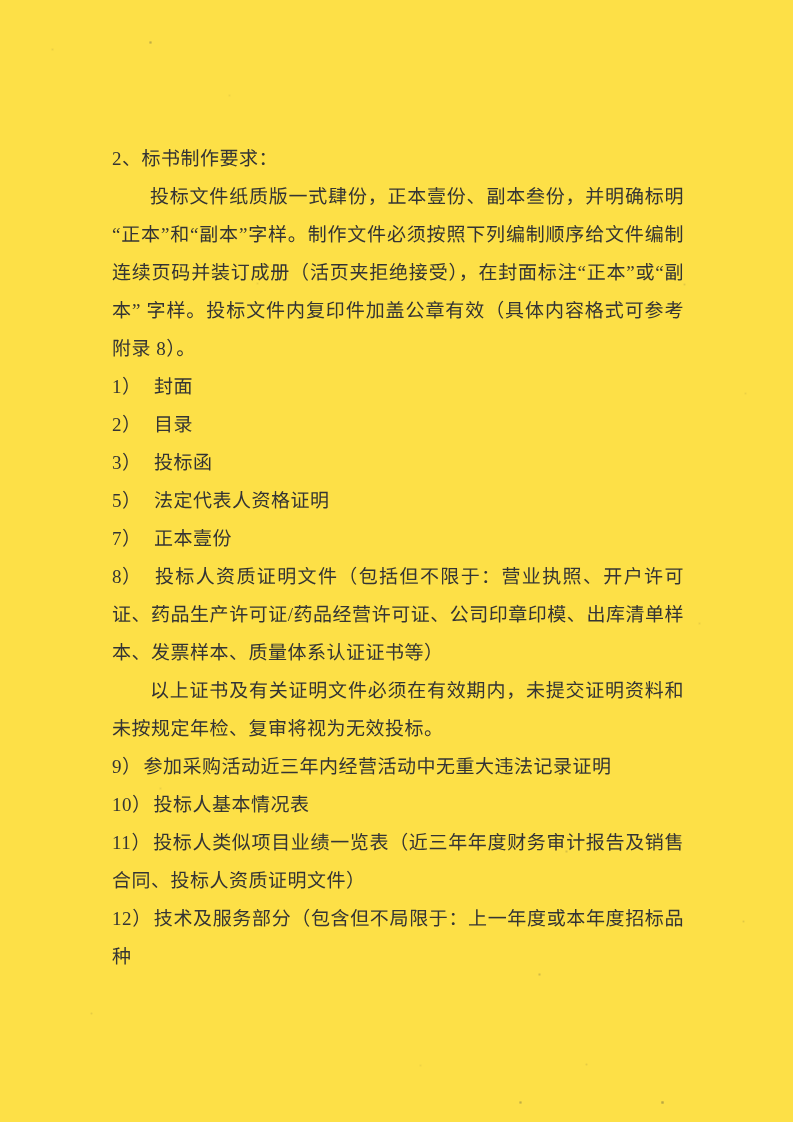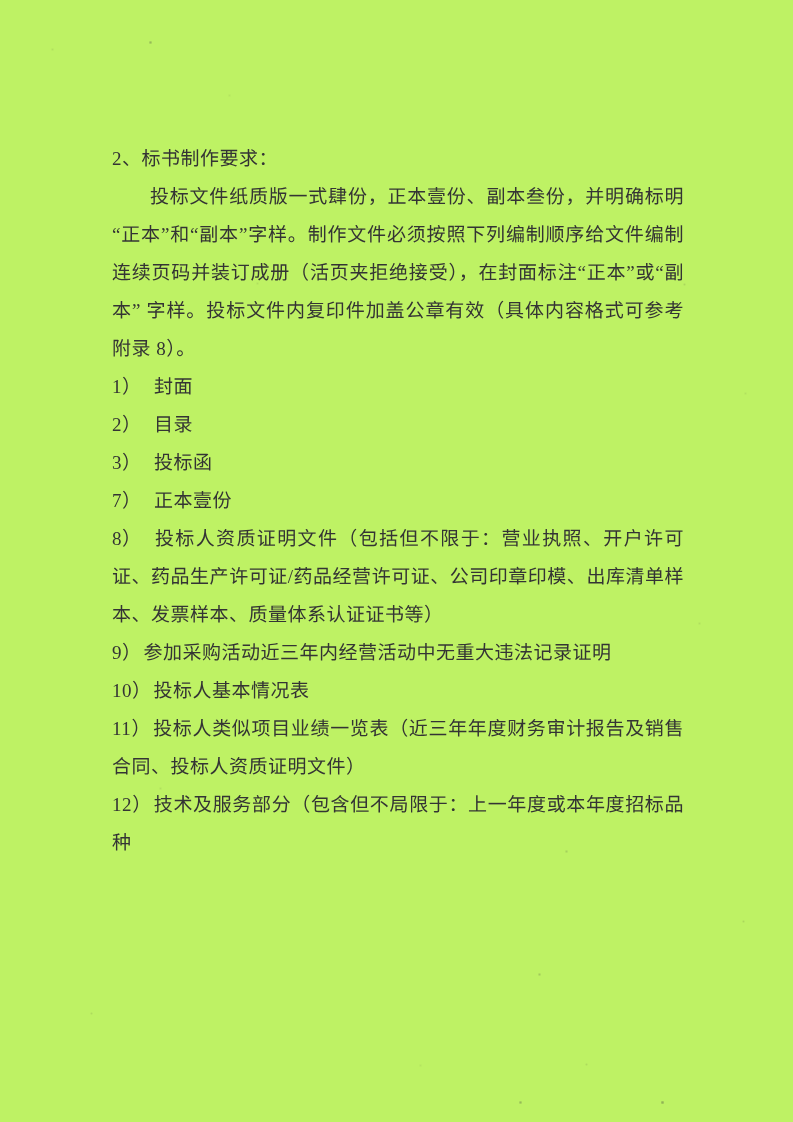--- a/index.html
+++ b/index.html
@@ -8,21 +8,21 @@
     width: 793px;
     height: 1122px;
     background: #fbfbfa;
     overflow: hidden;
     font-family: "Liberation Serif", "DejaVu Serif", serif;
   }
   .scan-page {
     position: relative;
     width: 793px;
     height: 1122px;
-    background: #bef264;
+    background: #fde047;
     color: #343434;
   }
   .content {
     position: absolute;
     left: 112px;
     top: 140px;
     width: 572px;
     font-size: 19px;
     line-height: 38px;
     text-align: justify;
@@ -85,26 +85,28 @@
 
     <div class="para">投标文件纸质版一式肆份，正本壹份、副本叁份，并明确标明“正本”和“副本”字样。制作文件必须按照下列编制顺序给文件编制连续页码并装订成册（活页夹拒绝接受），在封面标注“正本”或“副本” 字样。投标文件内复印件加盖公章有效（具体内容格式可参考附录 8）。</div>
 
     <div class="list-item"><span class="num">1）</span><span>封面</span></div>
 
     <div class="list-item"><span class="num">2）</span><span>目录</span></div>
 
     <div class="list-item"><span class="num">3）</span><span>投标函</span></div>
 
 
+    <div class="list-item"><span class="num">5）</span><span>法定代表人资格证明</span></div>
 
 
     <div class="list-item"><span class="num">7）</span><span>正本壹份</span></div>
 
     <div class="list-item"><span class="num">8）</span><span>投标人资质证明文件（包括但不限于：营业执照、开户许可证、药品生产许可证/药品经营许可证、公司印章印模、出库清单样本、发票样本、质量体系认证证书等）</span></div>
 
+    <div class="para">以上证书及有关证明文件必须在有效期内，未提交证明资料和未按规定年检、复审将视为无效投标。</div>
 
     <div class="list-item"><span class="num2">9）</span><span>参加采购活动近三年内经营活动中无重大违法记录证明</span></div>
 
     <div class="list-item"><span class="num2">10）</span><span>投标人基本情况表</span></div>
 
     <div class="list-item"><span class="num2">11）</span><span>投标人类似项目业绩一览表（近三年年度财务审计报告及销售合同、投标人资质证明文件）</span></div>
 
     <div class="list-item"><span class="num2">12）</span><span>技术及服务部分（包含但不局限于：上一年度或本年度招标品种</span></div>
 
   </div>

